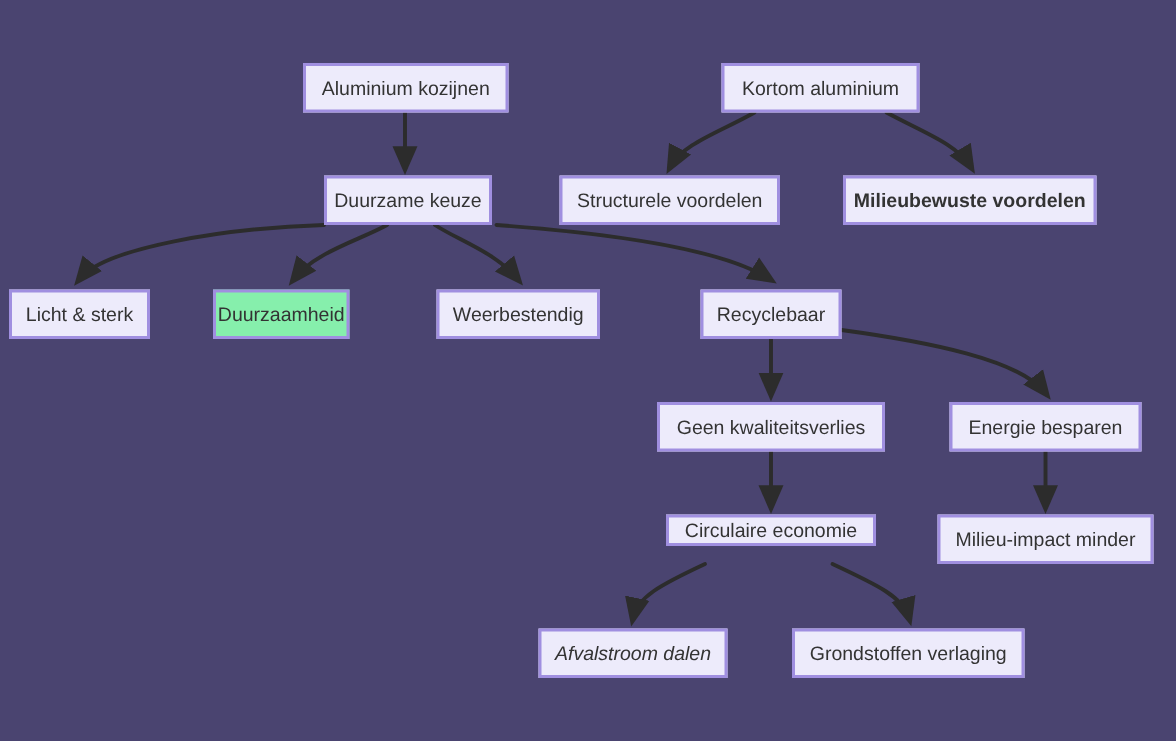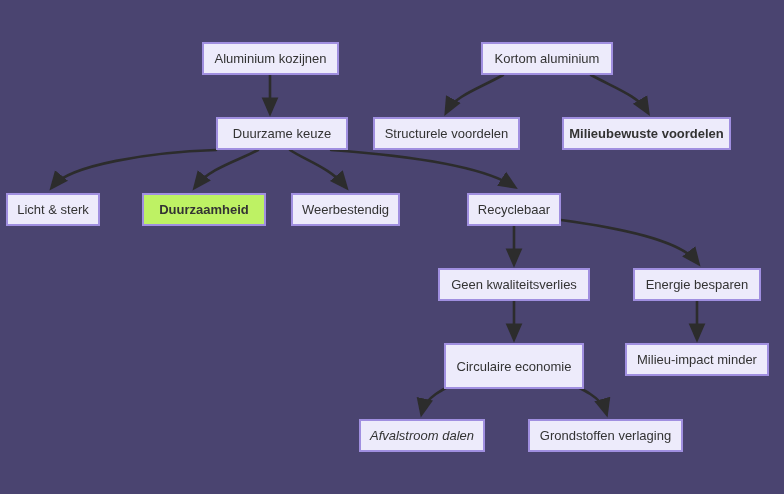--- a/index.html
+++ b/index.html
@@ -69,48 +69,48 @@
         <path d="M555,376 C585,390 602,398 606,412" fill="none" stroke="#2c2c2c" stroke-width="2.6" stroke-linecap="round" marker-end="url(#arrowhead)"></path>
       </g>
   </svg>
   <div id="nodes">
       <div class="node" style="left: 202px; top: 42px; width: 137px; height: 33px; background: rgb(237, 235, 251); border-color: rgb(160, 143, 224); color: rgb(51, 51, 51);">
         <span class="node-label">Aluminium kozijnen</span>
       </div>
       <div class="node" style="left: 481px; top: 42px; width: 132px; height: 33px; background: rgb(237, 235, 251); border-color: rgb(160, 143, 224); color: rgb(51, 51, 51);">
         <span class="node-label">Kortom aluminium</span>
       </div>
-      <div class="node" style="left: 216px; top: 117px; width: 132px; height: 33px; background: rgb(237, 235, 251); border-color: rgb(160, 143, 224); color: rgb(51, 51, 51); justify-content: center;">
+      <div class="node" style="left: 216px; top: 117px; width: 112px; height: 33px; background: rgb(237, 235, 251); border-color: rgb(160, 143, 224); color: rgb(51, 51, 51); justify-content: center;">
         <span class="node-label">Duurzame keuze</span>
       </div>
       <div class="node" style="left: 373px; top: 117px; width: 147px; height: 33px; background: rgb(237, 235, 251); border-color: rgb(160, 143, 224); color: rgb(51, 51, 51);">
         <span class="node-label">Structurele voordelen</span>
       </div>
       <div class="node" style="left: 562px; top: 117px; width: 169px; height: 33px; background: rgb(237, 235, 251); border-color: rgb(160, 143, 224); color: rgb(51, 51, 51); font-weight: bold;">
         <span class="node-label">Milieubewuste voordelen</span>
       </div>
       <div class="node" style="left: 6px; top: 193px; width: 94px; height: 33px; background: rgb(237, 235, 251); border-color: rgb(160, 143, 224); color: rgb(51, 51, 51);">
         <span class="node-label">Licht &amp; sterk</span>
       </div>
-      <div class="node" style="left: 142px; top: 193px; width: 124px; height: 33px; background: #bef264; border-color: rgb(160, 143, 224); color: rgb(51, 51, 51); font-weight: bold;">
+      <div class="node" style="left: 142px; top: 193px; width: 91px; height: 33px; background: #86efac; border-color: rgb(160, 143, 224); color: rgb(51, 51, 51);">
         <span class="node-label">Duurzaamheid</span>
       </div>
       <div class="node" style="left: 291px; top: 193px; width: 109px; height: 33px; background: rgb(237, 235, 251); border-color: rgb(160, 143, 224); color: rgb(51, 51, 51);">
         <span class="node-label">Weerbestendig</span>
       </div>
       <div class="node" style="left: 467px; top: 193px; width: 94px; height: 33px; background: rgb(237, 235, 251); border-color: rgb(160, 143, 224); color: rgb(51, 51, 51);">
         <span class="node-label">Recyclebaar</span>
       </div>
       <div class="node" style="left: 438px; top: 268px; width: 152px; height: 33px; background: rgb(237, 235, 251); border-color: rgb(160, 143, 224); color: rgb(51, 51, 51);">
         <span class="node-label">Geen kwaliteitsverlies</span>
       </div>
       <div class="node" style="left: 633px; top: 268px; width: 128px; height: 33px; background: rgb(237, 235, 251); border-color: rgb(160, 143, 224); color: rgb(51, 51, 51);">
         <span class="node-label">Energie besparen</span>
       </div>
-      <div class="node" style="left: 444px; top: 343px; width: 140px; height: 46px; background: rgb(237, 235, 251); border-color: rgb(160, 143, 224); color: rgb(51, 51, 51);">
+      <div class="node" style="left: 444px; top: 343px; width: 140px; height: 21px; background: rgb(237, 235, 251); border-color: rgb(160, 143, 224); color: rgb(51, 51, 51);">
         <span class="node-label">Circulaire economie</span>
       </div>
       <div class="node" style="left: 625px; top: 343px; width: 144px; height: 33px; background: rgb(237, 235, 251); border-color: rgb(160, 143, 224); color: rgb(51, 51, 51);">
         <span class="node-label">Milieu-impact minder</span>
       </div>
       <div class="node" style="left: 359px; top: 419px; width: 126px; height: 33px; background: rgb(237, 235, 251); border-color: rgb(160, 143, 224); color: rgb(51, 51, 51); font-style: italic;">
         <span class="node-label">Afvalstroom dalen</span>
       </div>
       <div class="node" style="left: 528px; top: 419px; width: 155px; height: 33px; background: rgb(237, 235, 251); border-color: rgb(160, 143, 224); color: rgb(51, 51, 51); align-items: center;">
         <span class="node-label">Grondstoffen verlaging</span>

